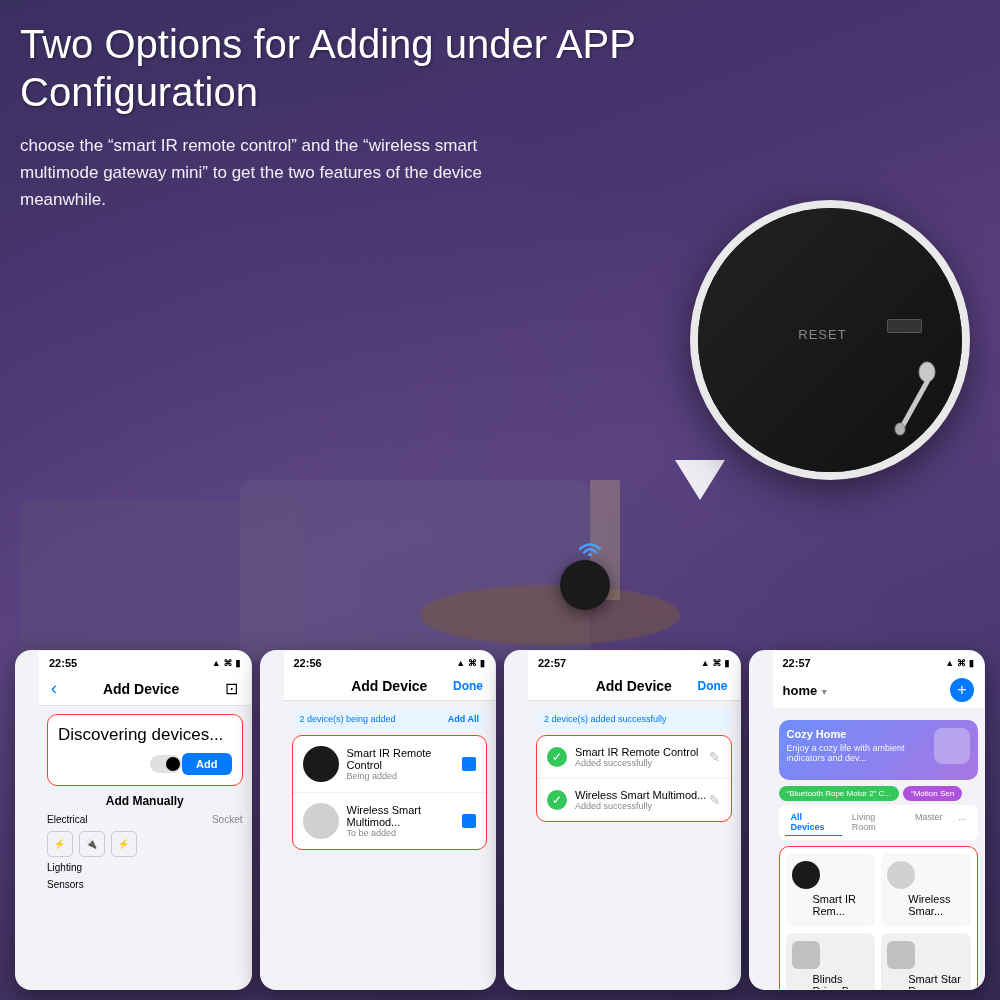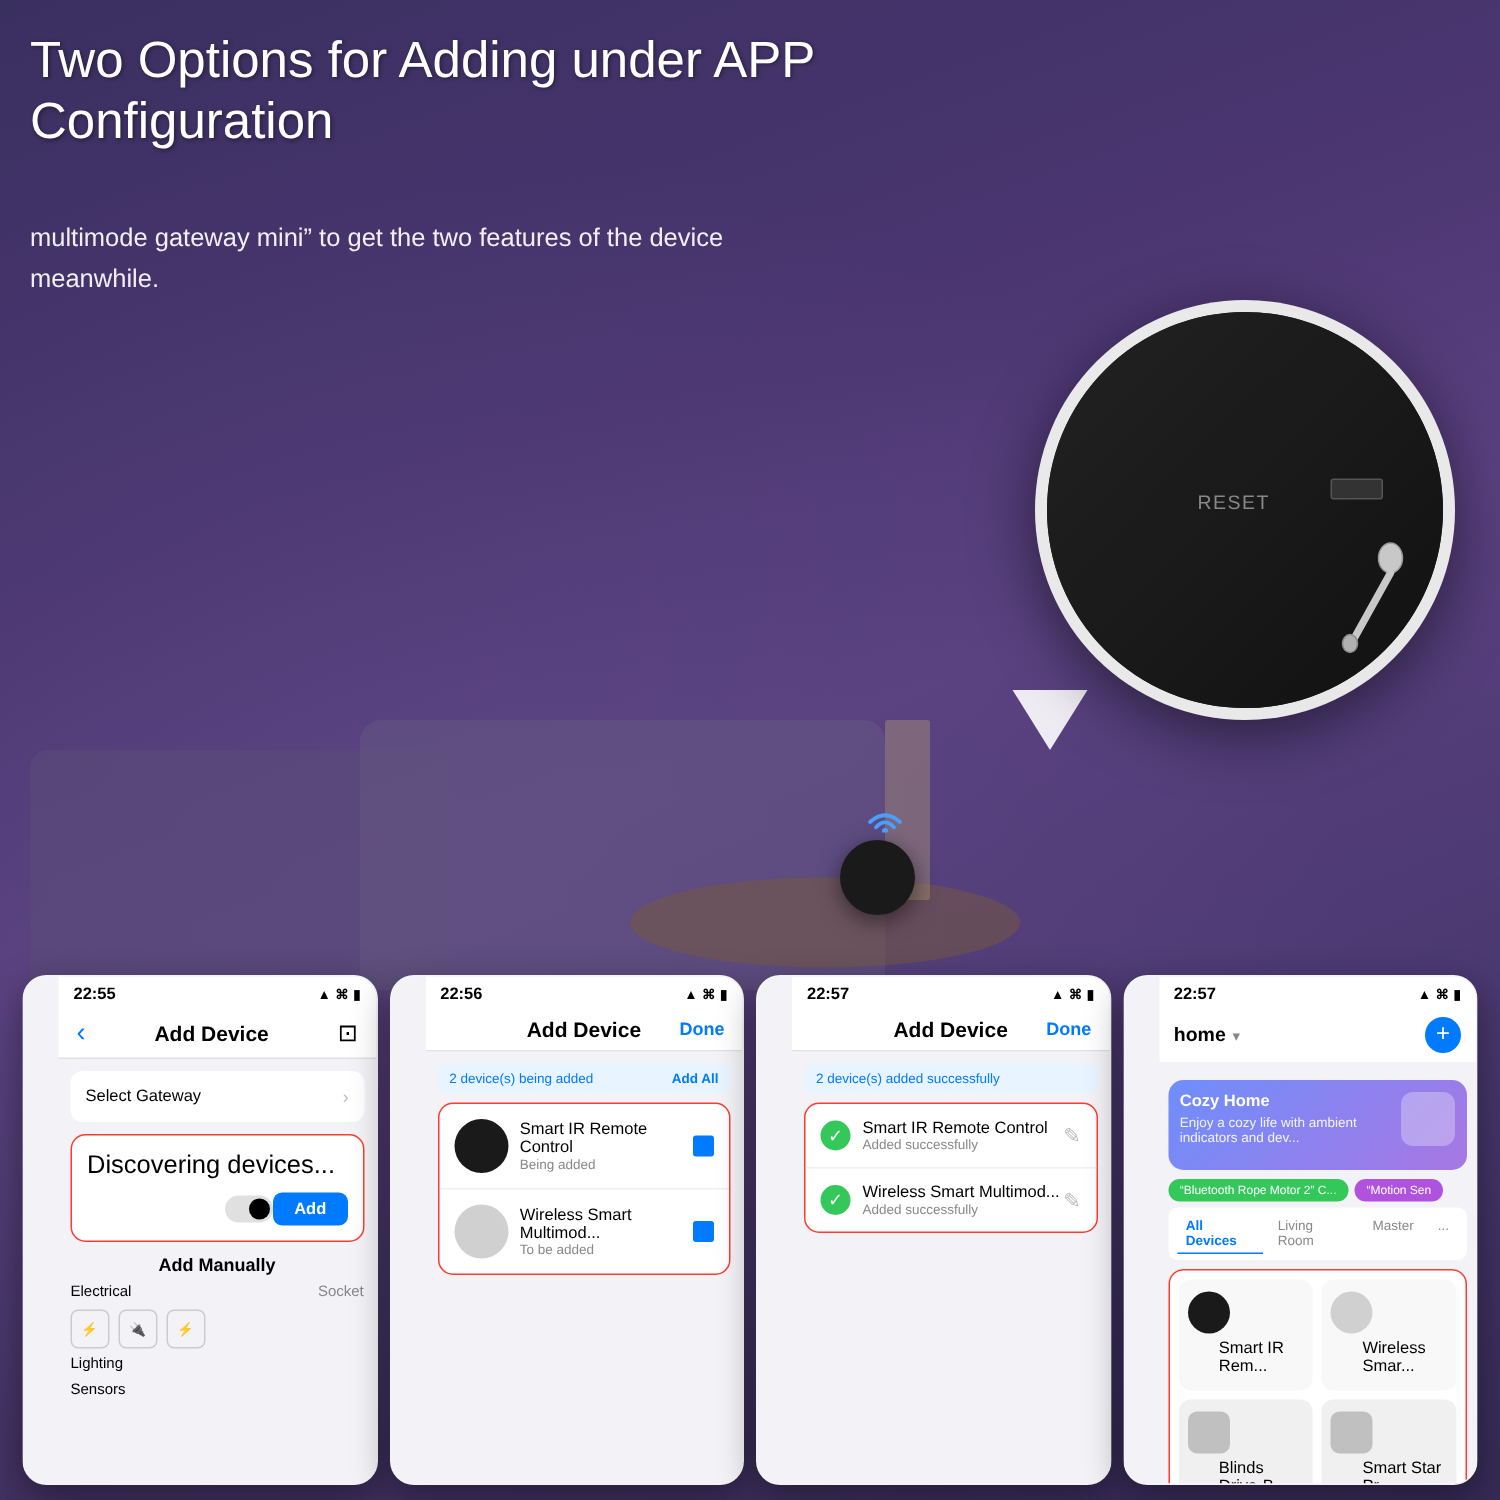--- a/index.html
+++ b/index.html
@@ -157,21 +157,21 @@
 
     
     .text-section {
       position: absolute;
       top: 20px;
       left: 20px;
       right: 360px;
       z-index: 10;
     }
     .main-title {
-      font-size: 34px;
+      font-size: 40px;
       font-weight: 300;
       color: #ffffff;
       line-height: 1.2;
       margin-bottom: 16px;
       text-shadow: 1px 1px 3px rgba(0,0,0,0.4);
     }
     .sub-text {
       font-size: 17px;
       color: rgba(255,255,255,0.92);
       line-height: 1.6;
@@ -578,21 +578,21 @@
       <ellipse cx="18" cy="77" rx="5" ry="6" fill="#b0b0b0" stroke="#888" stroke-width="1"></ellipse>
     </svg>
   </div>
 </div>
 
 <div class="bubble-tail"></div>
 
 <div class="text-section">
   <h1 class="main-title">Two Options for Adding under APP Configuration</h1>
   <p class="sub-text">
-    <br>
+    <span>choose the “smart IR remote control” and the “wireless smart</span><br>
     <span>multimode gateway mini” to get the two features of the device</span><br>
     <span>meanwhile.</span>
   </p>
 </div>
 
 <div class="phones-section">
 
   <div class="phone">
     <div class="status-bar">
       <span class="status-time">22:55</span>
@@ -601,24 +601,20 @@
         <span style="font-size:9px;">⌘</span>
         <span style="font-size:9px;">▮</span>
       </div>
     </div>
     <div class="nav-bar">
       <span class="nav-back">‹</span>
       <span class="nav-title">Add Device</span>
       <span class="nav-scan">⊡</span>
     </div>
     <div class="phone-content">
-      <div class="select-gateway-row">
-        <span>Select Gateway</span>
-        <span class="chevron">›</span>
-      </div>
       <div class="discovering-box">
         <div class="discovering-title">Discovering devices...</div>
         <div class="discovering-row">
           <div class="toggle-off">
             <div class="toggle-knob"></div>
           </div>
           <button class="add-btn">Add</button>
         </div>
       </div>
       <div class="add-manually-title">Add Manually</div>

